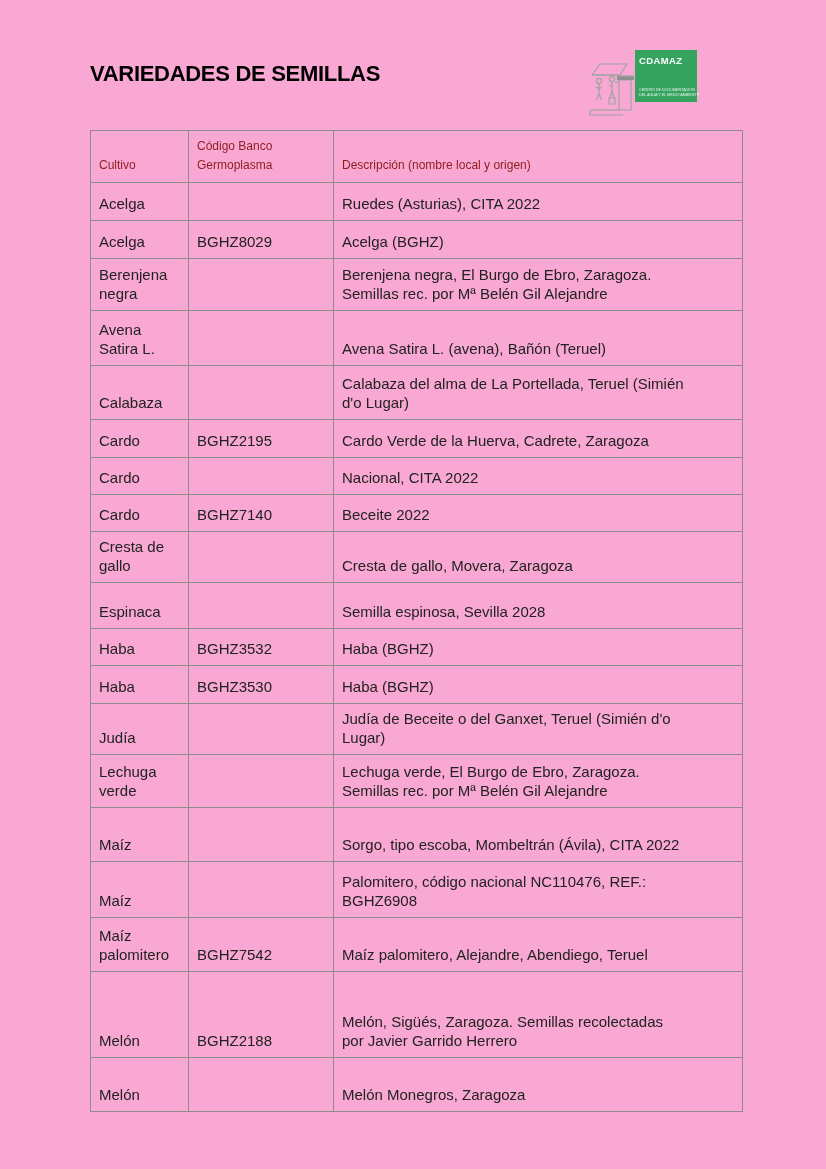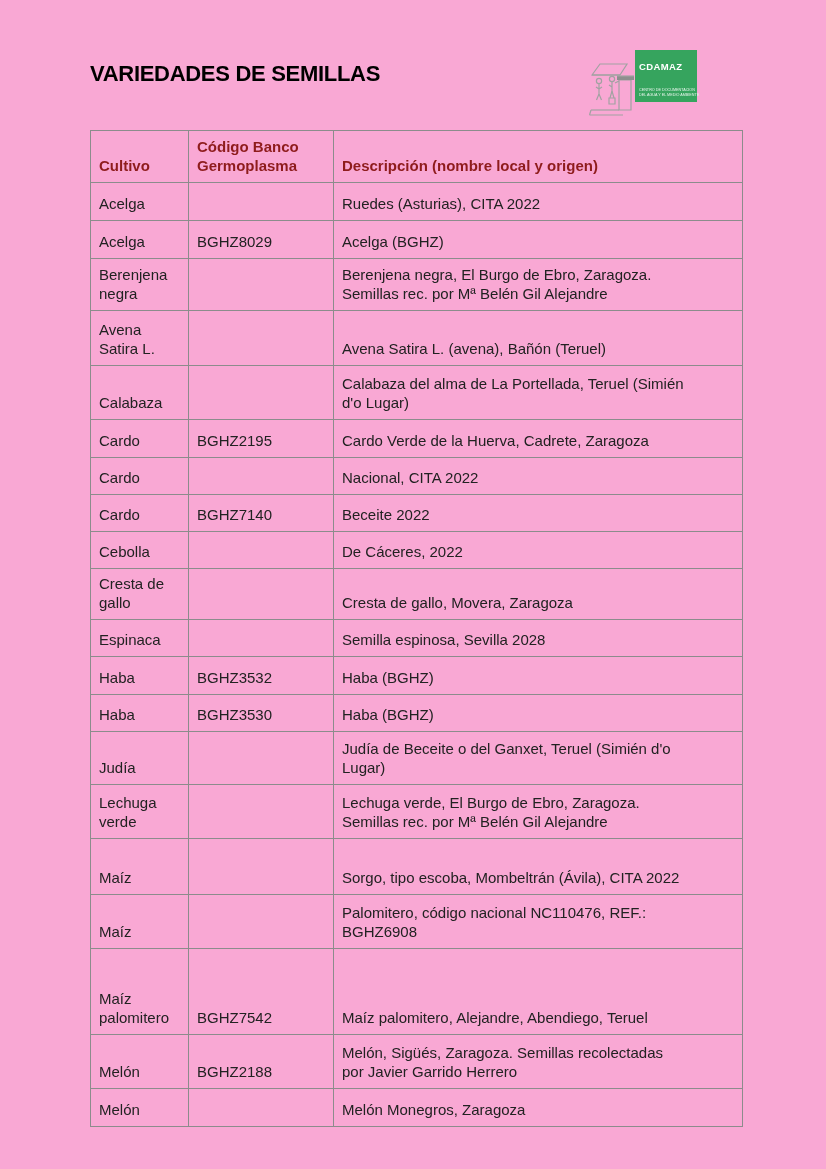--- a/index.html
+++ b/index.html
@@ -29,21 +29,21 @@
     top: 50px;
     display: flex;
     align-items: flex-start;
   }
   .logo-sketch { display: block; margin-top: 8px; }
   .logo-box {
     width: 62px;
     height: 52px;
     background: var(--brand, #36a45e);
     position: relative;
-    padding: 11px 4px;
+    padding: 5px 4px;
   }
   .logo-name {
     color: #ffffff;
     font-weight: 700;
     font-size: 9.5px;
     letter-spacing: 0.4px;
     white-space: nowrap;
   }
   .logo-sub {
     position: absolute;
@@ -74,22 +74,22 @@
     vertical-align: bottom;
     text-align: left;
     padding: 5px 8px 7px 8px;
     line-height: 19px;
     white-space: pre-line;
     overflow-wrap: break-word;
   }
   #seed-table th {
     height: 52px;
     color: var(--maroon, #8e1c1c);
-    font-weight: 700;
-    font-size: 15px;
+    font-weight: 400;
+    font-size: 12px;
   }
   #seed-table td { height: 37px; color: #222; }
   #seed-table tbody tr:nth-child(1) td  { height: 38px; }
   #seed-table tbody tr:nth-child(2) td  { height: 38px; }
   #seed-table tbody tr:nth-child(3) td  { height: 52px; }
   #seed-table tbody tr:nth-child(4) td  { height: 55px; }
   #seed-table tbody tr:nth-child(5) td  { height: 54px; }
   #seed-table tbody tr:nth-child(6) td  { height: 38px; }
   #seed-table tbody tr:nth-child(10) td { height: 46px; }
   #seed-table tbody tr:nth-child(12) td { height: 38px; }
@@ -189,25 +189,20 @@
           <td>Cardo</td>
           <td></td>
           <td>Nacional, CITA 2022</td>
         </tr>
         <tr>
           <td>Cardo</td>
           <td>BGHZ7140</td>
           <td>Beceite 2022</td>
         </tr>
         <tr>
-          <td>Cebolla</td>
-          <td></td>
-          <td>De Cáceres, 2022</td>
-        </tr>
-        <tr>
           <td>Cresta de gallo</td>
           <td></td>
           <td>Cresta de gallo, Movera, Zaragoza</td>
         </tr>
         <tr>
           <td>Espinaca</td>
           <td></td>
           <td>Semilla espinosa, Sevilla 2028</td>
         </tr>
         <tr>

